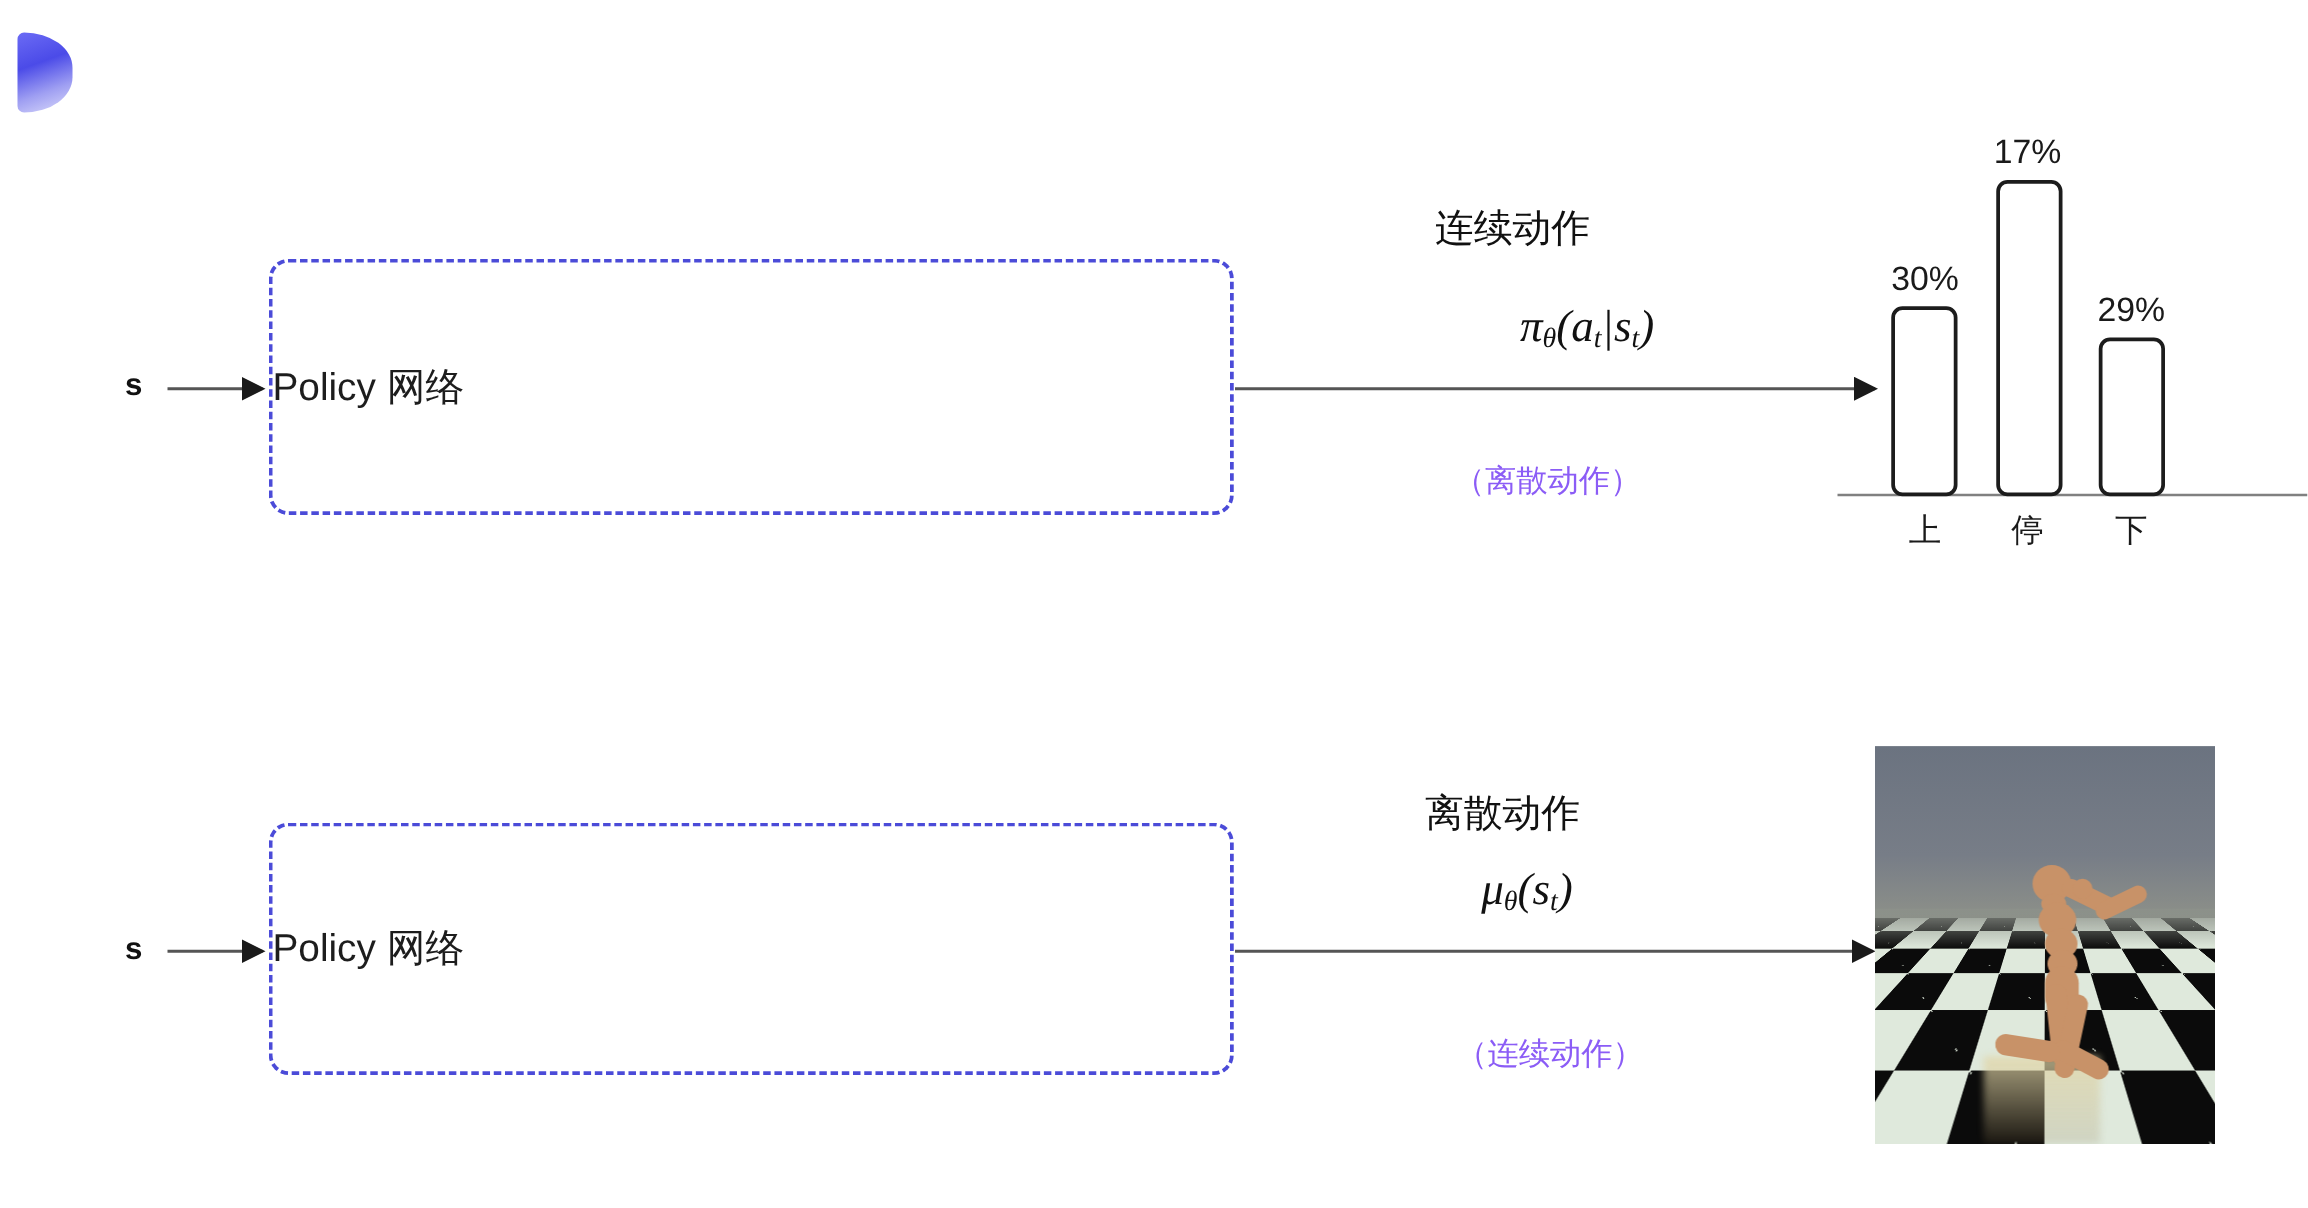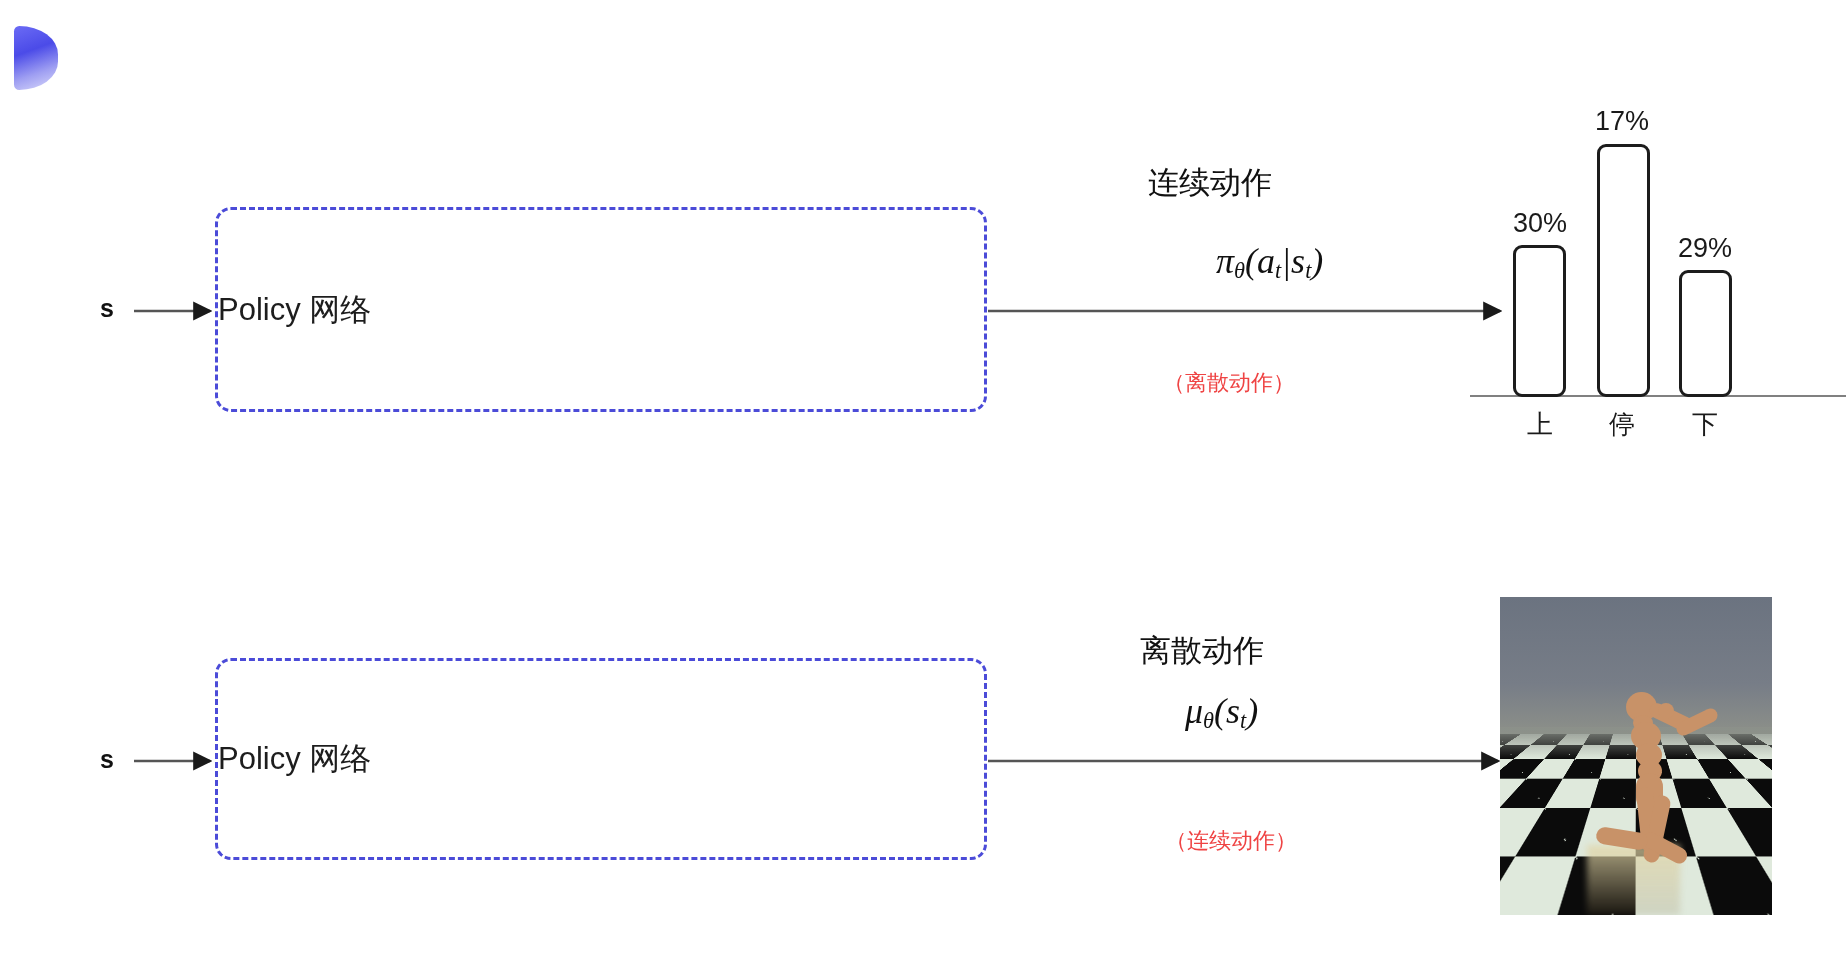--- a/index.html
+++ b/index.html
@@ -94,22 +94,22 @@
     font-size: 36px;
     color: #111111;
     white-space: nowrap;
   }
   .annot-formula sub {
     font-size: 0.62em;
     vertical-align: -0.22em;
   }
   .annot-note {
     position: absolute;
-    font-size: 22px;
-    color: #ef4444;
+    font-size: 25px;
+    color: #8b5cf6;
     white-space: nowrap;
   }
   #annot-title-1   { left: 1148px; top: 162px; }
   #annot-formula-1 { left: 1216px; top: 240px; }
   #annot-note-1    { left: 1163px; top: 368px; }
   #annot-title-2   { left: 1140px; top: 630px; }
   #annot-formula-2 { left: 1185px; top: 690px; }
   #annot-note-2    { left: 1165px; top: 826px; }
 
   

